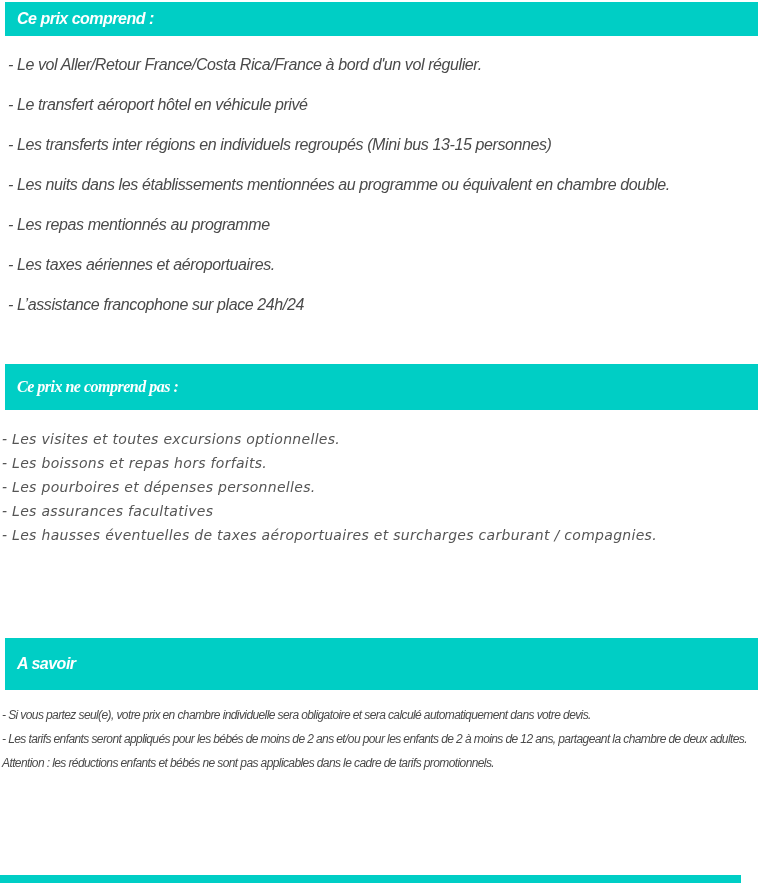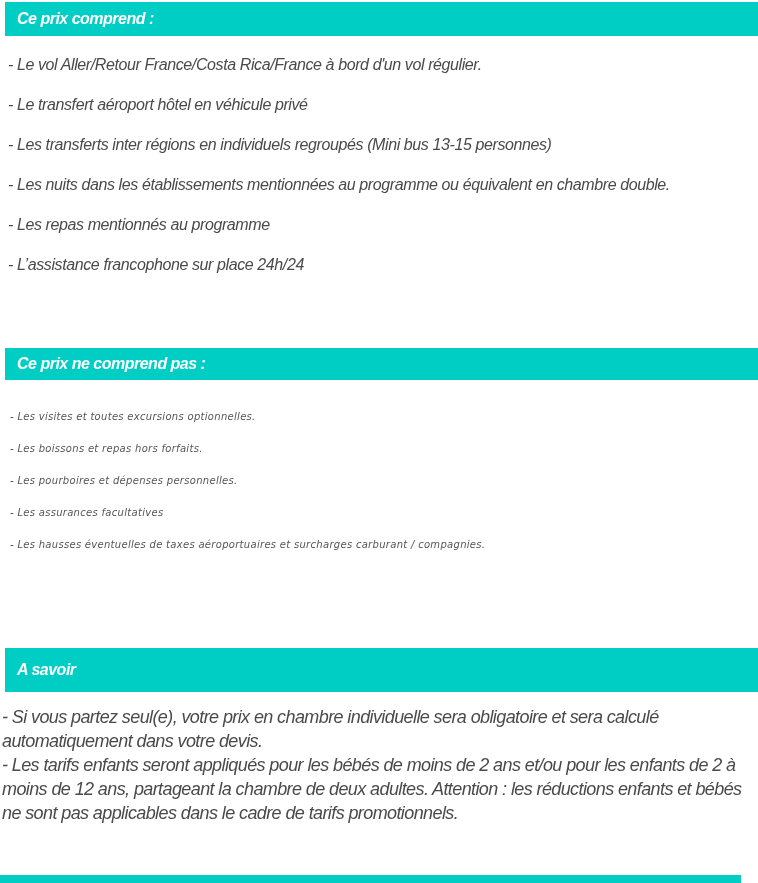--- a/index.html
+++ b/index.html
@@ -19,22 +19,22 @@
   }
   .bar {
     background: var(--accent);
     height: 34px;
     margin-left: 5px;
     display: flex;
     align-items: center;
     padding-left: 12px;
   }
   .bar-included { margin-top: 2px; }
-  .bar-excluded { margin-top: 75px; height: 32px; }
-  .bar-notes    { margin-top: 91px; height: 44px; }
+  .bar-excluded { margin-top: 51px; height: 46px; font-family: Liberation Serif, serif; }
+  .bar-notes    { margin-top: 91px; height: 52px; }
   .bar h2 {
     margin: 0;
     color: var(--header-text);
     font-style: italic;
     font-weight: bold;
     font-size: 16px;
     letter-spacing: -0.5px;
   }
   .included-list {
     padding: 21px 8px 0 8px;
@@ -44,34 +44,34 @@
     font-size: 16px;
     line-height: 16px;
     font-style: italic;
     color: var(--inc-text);
     letter-spacing: -0.4px;
   }
   .excluded-list {
     padding: 17px 8px 0 2px;
   }
   .excluded-list p {
-    margin: 8px;
+    margin: 0;
     font-family: "DejaVu Sans", sans-serif;
-    font-size: 10px;
+    font-size: 14px;
     line-height: 24px;
     font-style: italic;
     color: var(--exc-text);
     letter-spacing: 0.3px;
   }
   .notes-list {
     padding: 13px 10px 0 2px;
   }
   .notes-list p {
     margin: 0;
-    font-size: 18px;
+    font-size: 12px;
     line-height: 24px;
     font-style: italic;
     color: var(--inc-text);
     letter-spacing: -0.6px;
   }
   .bottom-bar {
     position: absolute;
     left: 0;
     bottom: 0;
     width: 741px;
@@ -87,20 +87,21 @@
   <section>
     <header class="bar bar-included">
       <h2>Ce prix comprend :</h2>
     </header>
     <div class="included-list">
       <p>- Le vol Aller/Retour France/Costa Rica/France à bord d'un vol régulier.</p>
       <p>- Le transfert aéroport hôtel en véhicule privé</p>
       <p>- Les transferts inter régions en individuels regroupés (Mini bus 13-15 personnes)</p>
       <p>- Les nuits dans les établissements mentionnées au programme ou équivalent en chambre double.</p>
       <p>- Les repas mentionnés au programme</p>
+      <p>- Les taxes aériennes et aéroportuaires.</p>
       <p>- L’assistance francophone sur place 24h/24</p>
     </div>
   </section>
 
   <section>
     <header class="bar bar-excluded">
       <h2>Ce prix ne comprend pas :</h2>
     </header>
     <div class="excluded-list">
       <p>- Les visites et toutes excursions optionnelles.</p>

